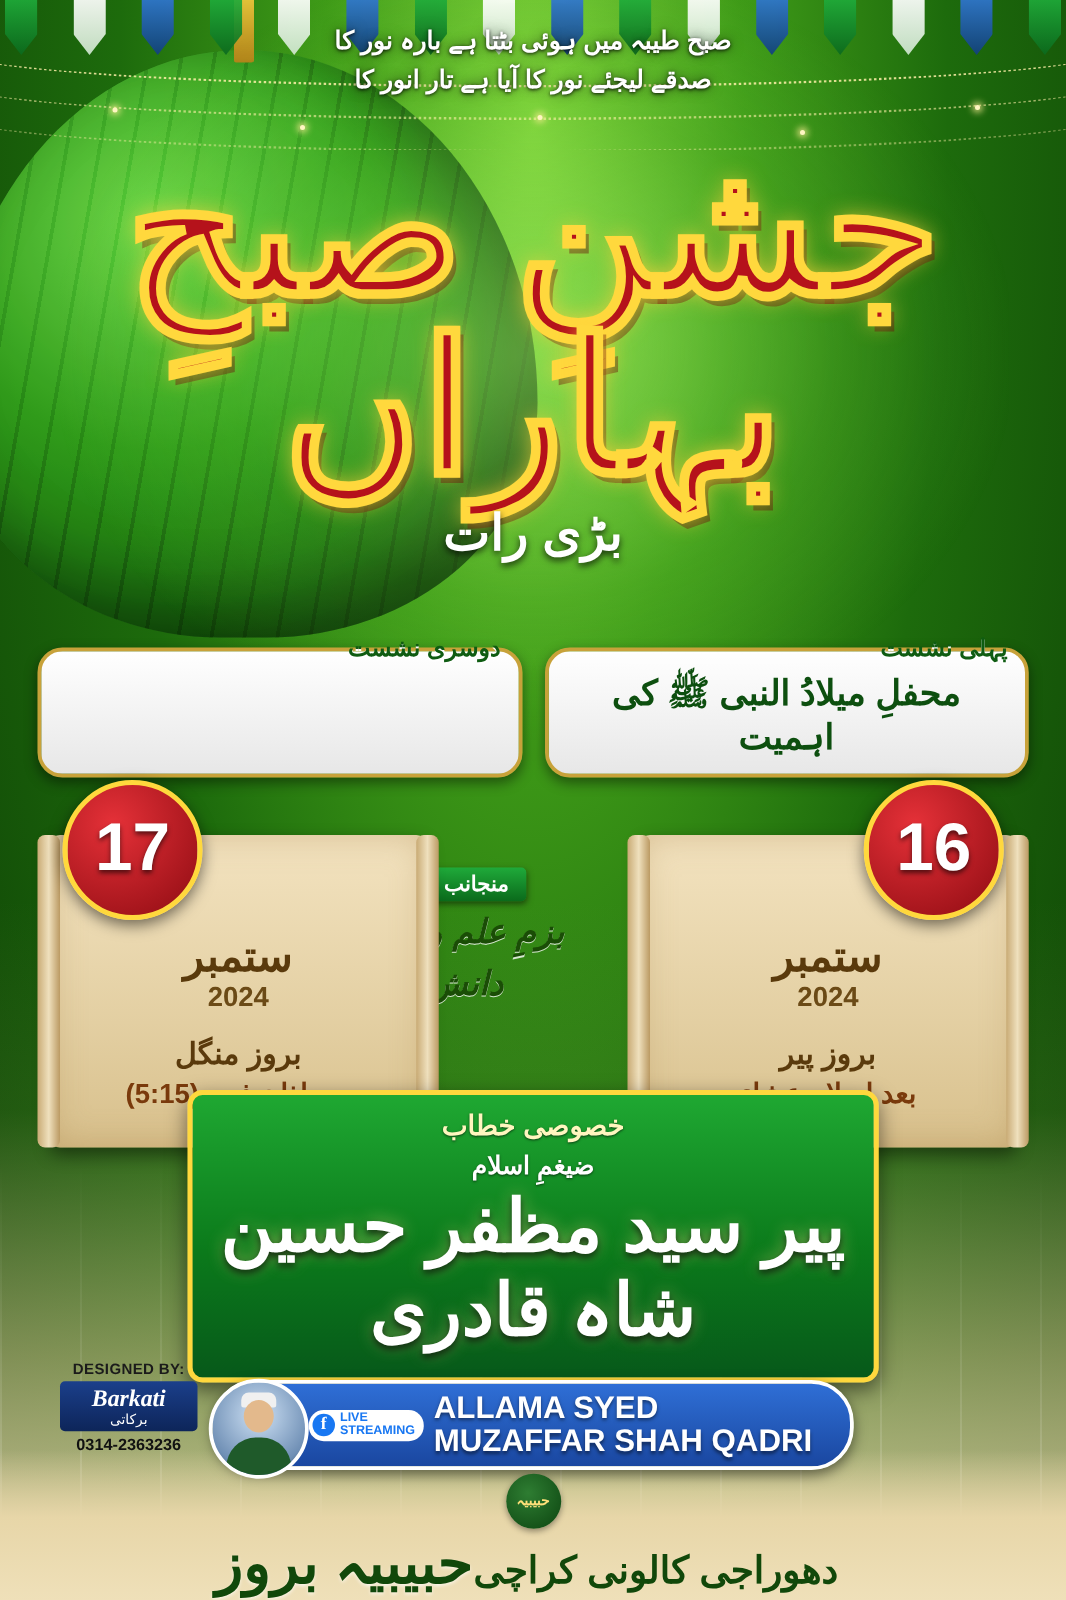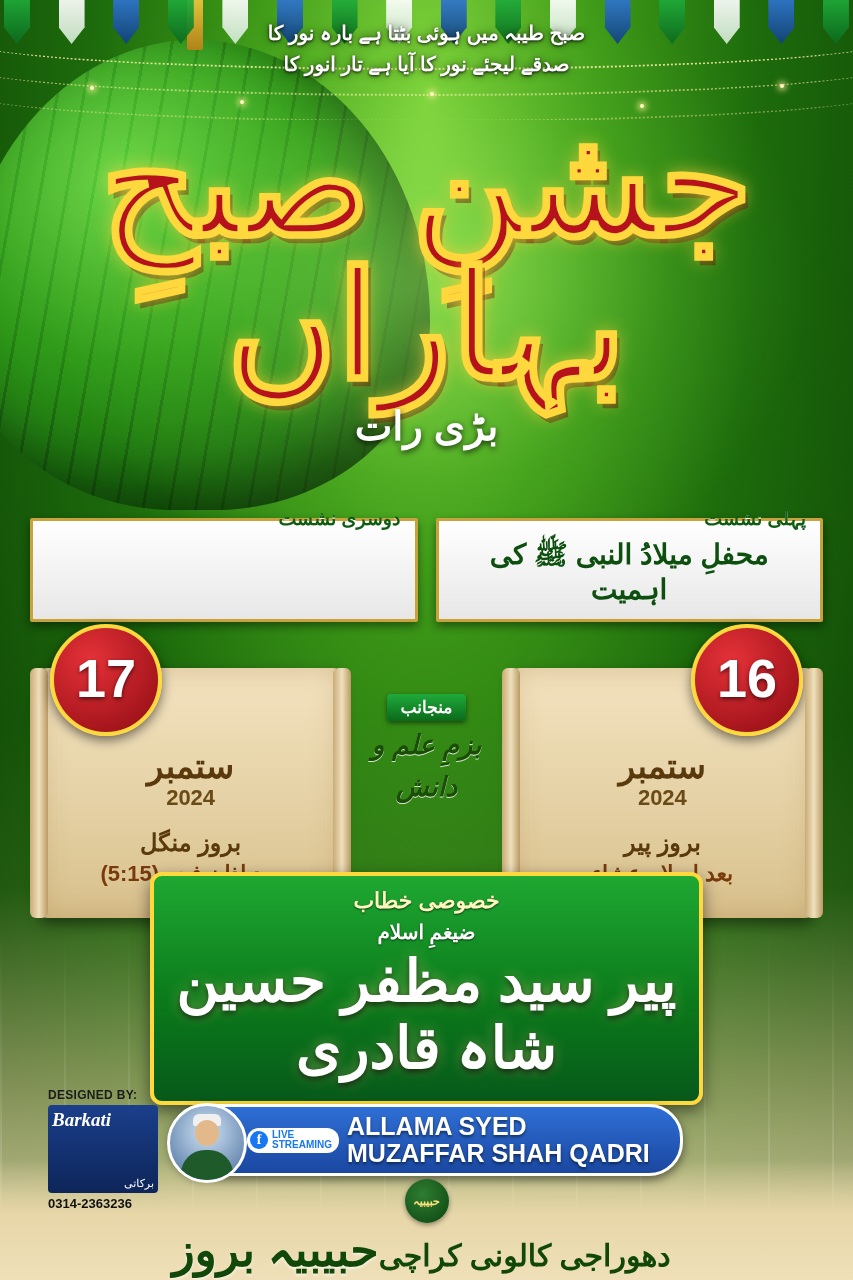--- a/index.html
+++ b/index.html
@@ -175,21 +175,21 @@
     display: flex;
     flex-direction: row;
     justify-content: space-between;
     gap: 18px;
   }
   .session {
     position: relative;
     flex: 1 1 0;
     background: linear-gradient(#ffffff, #e7e7e7);
     border: 3px solid #c8a23a;
-    border-radius: 2px;
+    border-radius: 20px;
     box-shadow: 0 4px 10px rgba(0,0,0,.45);
     padding: 16px 10px 12px;
     text-align: center;
     direction: rtl;
   }
   .session-label {
     position: absolute;
     top: -14px;
     right: 14px;
     font-size: 19px;
@@ -277,21 +277,21 @@
     margin-top: 18px;
   }
   .scroll-time {
     font-size: 22px;
     font-weight: bold;
     color: #7a3a0c;
     margin-top: 4px;
   }
   .center-tag {
     width: 190px;
-    text-align: center;
+    text-align: left;
     direction: rtl;
     margin-top: 26px;
   }
   .center-tag .ribbon {
     display: inline-block;
     background: linear-gradient(#1faa3a, #0b6a1b);
     color: #fff;
     font-size: 17px;
     font-weight: bold;
     padding: 3px 14px;
@@ -342,20 +342,21 @@
     letter-spacing: -1px;
     text-shadow: 0 3px 6px rgba(0,0,0,.65), 0 0 14px rgba(255,235,140,.45);
     line-height: 1.15;
   }
   
   .designer {
     position: absolute;
     left: 48px;
     top: 1088px;
     width: 110px;
+    text-align: center;
     color: #1b1b1b;
   }
   .designer .d-label {
     font-size: 12px;
     font-weight: bold;
     letter-spacing: .3px;
   }
   .designer .d-box {
     margin-top: 3px;
     background: linear-gradient(#1b3f8b, #0d2559);
@@ -366,21 +367,20 @@
   .designer .d-name {
     font-family: "Liberation Serif", serif;
     font-style: italic;
     font-size: 19px;
     font-weight: bold;
     line-height: 1;
   }
   .designer .d-ar {
     font-size: 11px;
     direction: rtl;
-    margin-top: 48px;
   }
   .designer .d-phone {
     margin-top: 3px;
     font-size: 13px;
     font-weight: bold;
     color: #111;
   }
   
   .livebar {
     position: absolute;

